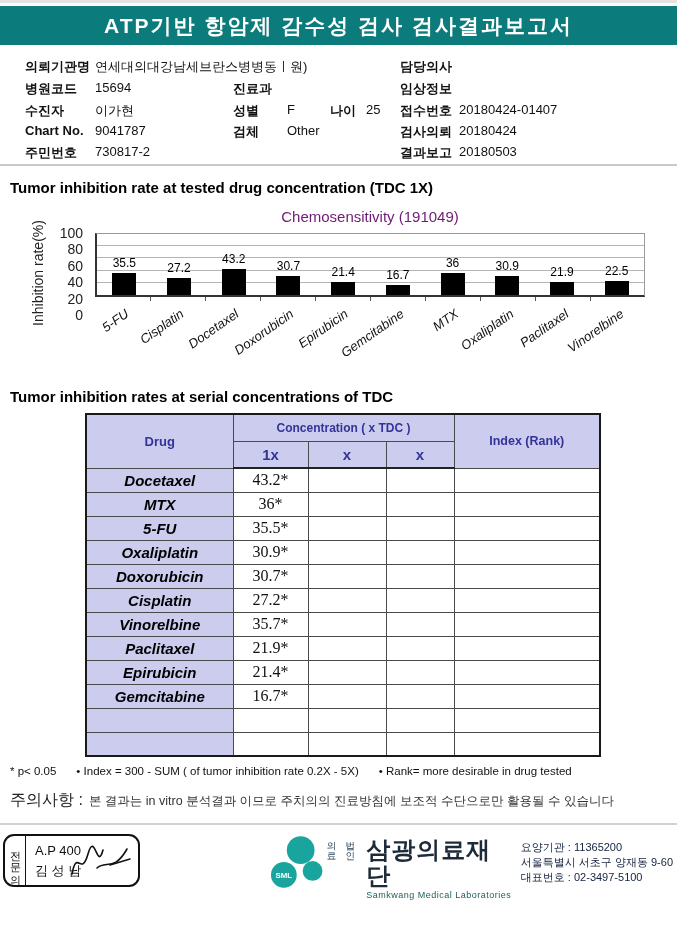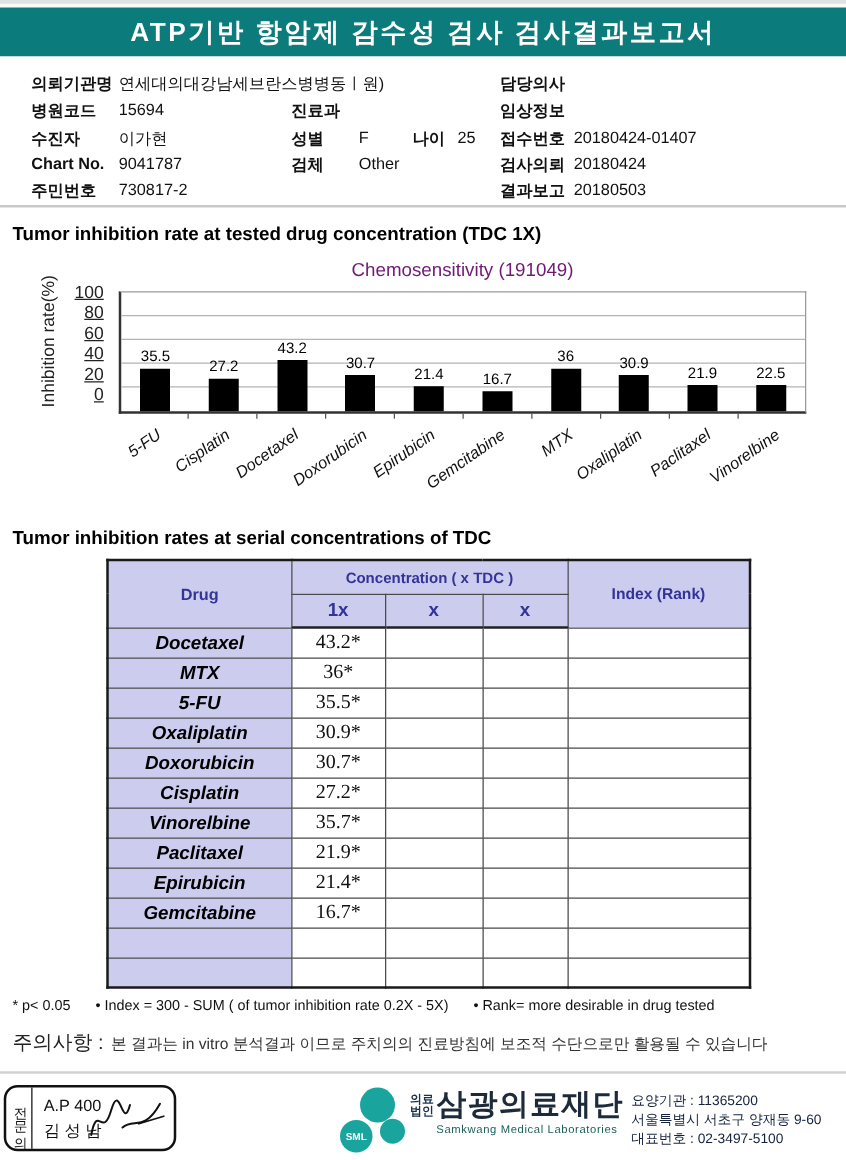--- a/index.html
+++ b/index.html
@@ -24,22 +24,22 @@
   .divider { border:0; border-top:2px solid #c9c9c9; margin:4px 0 0 0; }
   .section-title { font-size:15px; font-weight:bold; margin:13px 0 0 10px; color:#000; }
 
   
   .chart { position:relative; margin-top:12px; }
   .chart-title { width:550px; margin-left:95px; text-align:center; font-size:15px; color:#701a75; margin-bottom:8px; }
   .plot-wrap { position:relative; margin-left:95px; width:550px; }
   .ylabel { position:absolute; left:-122px; top:32px; width:130px; text-align:center;
             transform:rotate(-90deg); font-size:14px; color:#222; white-space:nowrap; }
   .yticks { position:absolute; left:-48px; top:0; width:42px; height:82px; }
-  .ytick { position:absolute; right:6px; transform:translateY(50%); font-size:14px; color:#222;text-decoration:underline; }
-  .plot { position:relative; width:550px; height:98px; background:#fff;
+  .ytick { position:absolute; right:6px; transform:translateY(50%); font-size:14px; color:#222; }
+  .plot { position:relative; width:550px; height:64px; background:#fff;
           border:1px solid #9a9a9a; border-left:2px solid #333; border-bottom:2px solid #333; }
   .gridline { position:absolute; left:0; right:0; height:1px; background:#b4b4b4; }
   .bars { position:absolute; left:0; right:0; top:0; bottom:0; display:flex; }
   .bar-slot { flex:1; position:relative; }
   .bar { position:absolute; bottom:0; left:50%; transform:translateX(-50%); width:24px; background:#000; }
   .bar-val { position:absolute; left:50%; transform:translateX(-50%); font-size:12px; color:#000; white-space:nowrap; }
   .xlabels { position:relative; margin-left:95px; width:550px; height:78px; }
   .xtick { position:absolute; top:0; width:1px; height:4px; background:#555; }
   .xlabel { position:absolute; top:9px; transform:rotate(-35deg); transform-origin:100% 0;
             white-space:nowrap; font-size:13px; font-style:italic; color:#111; }
@@ -65,21 +65,21 @@
   
   .footer-rule { border:0; border-top:2px solid #d2d2d2; margin:12px 0 0 0; }
   .footer { display:flex; align-items:flex-start; padding:9px 4px 0 3px; }
   .sign-box { width:138px; height:53px; border:2px solid #111; border-radius:11px; display:flex; position:relative; background:#fff; }
   .sign-role { width:21px; border-right:1px solid #111; display:flex; align-items:center; justify-content:center;
                writing-mode:vertical-rl; text-orientation:upright; font-size:11px; letter-spacing:1px; color:#111; }
   .sign-content { padding:5px 0 0 9px; font-size:13px; line-height:20px; color:#111; }
   .signature { position:absolute; right:2px; top:4px; }
   .brand { display:flex; align-items:flex-start; margin-left:128px; }
   .logo { margin-top:0; }
-  .orgtype { display:flex; flex-direction:column; font-size:9.5px; font-weight:bold; color:#16324a;
+  .orgtype { display:flex; flex-direction:row; font-size:9.5px; font-weight:normal; color:#16324a;
              line-height:10px; margin:7px 2px 0 3px; }
   .brand-name { font-size:24px; font-weight:bold; color:#1c2a3a; letter-spacing:1px; line-height:26px; margin-top:3px; }
   .brand-en { font-size:9px; color:#1b5e5a; letter-spacing:0.5px; margin-top:1px; }
   .contact { margin:6px 0 0 6px; font-size:11px; color:#14213d; line-height:15px; white-space:nowrap; }
 </style>
 </head>
 <body>
 
 <div class="top-strip"></div>
 

